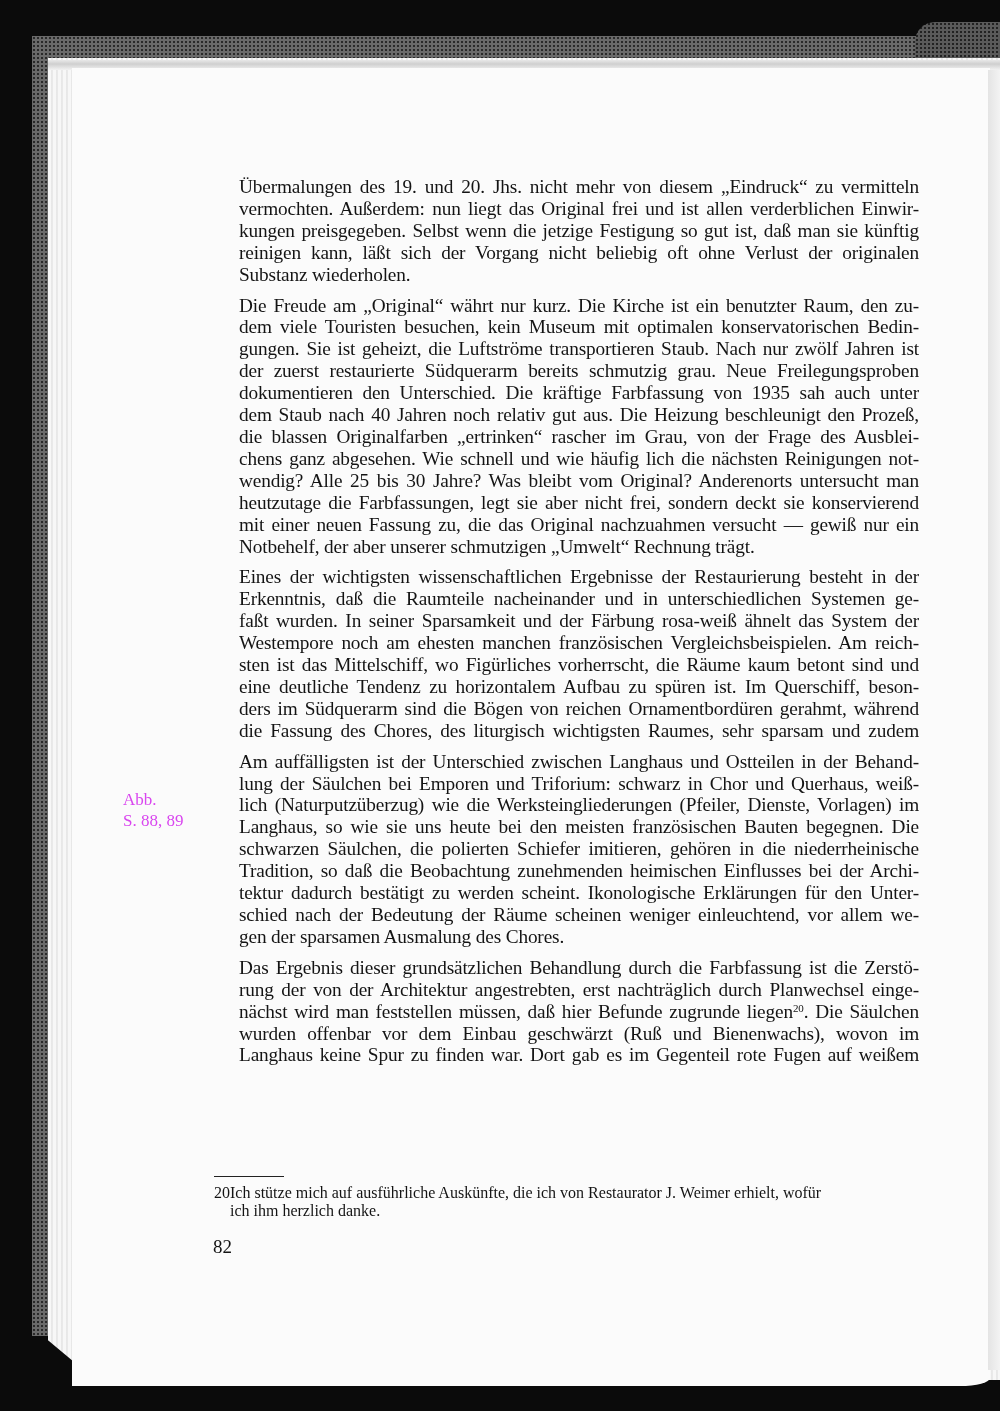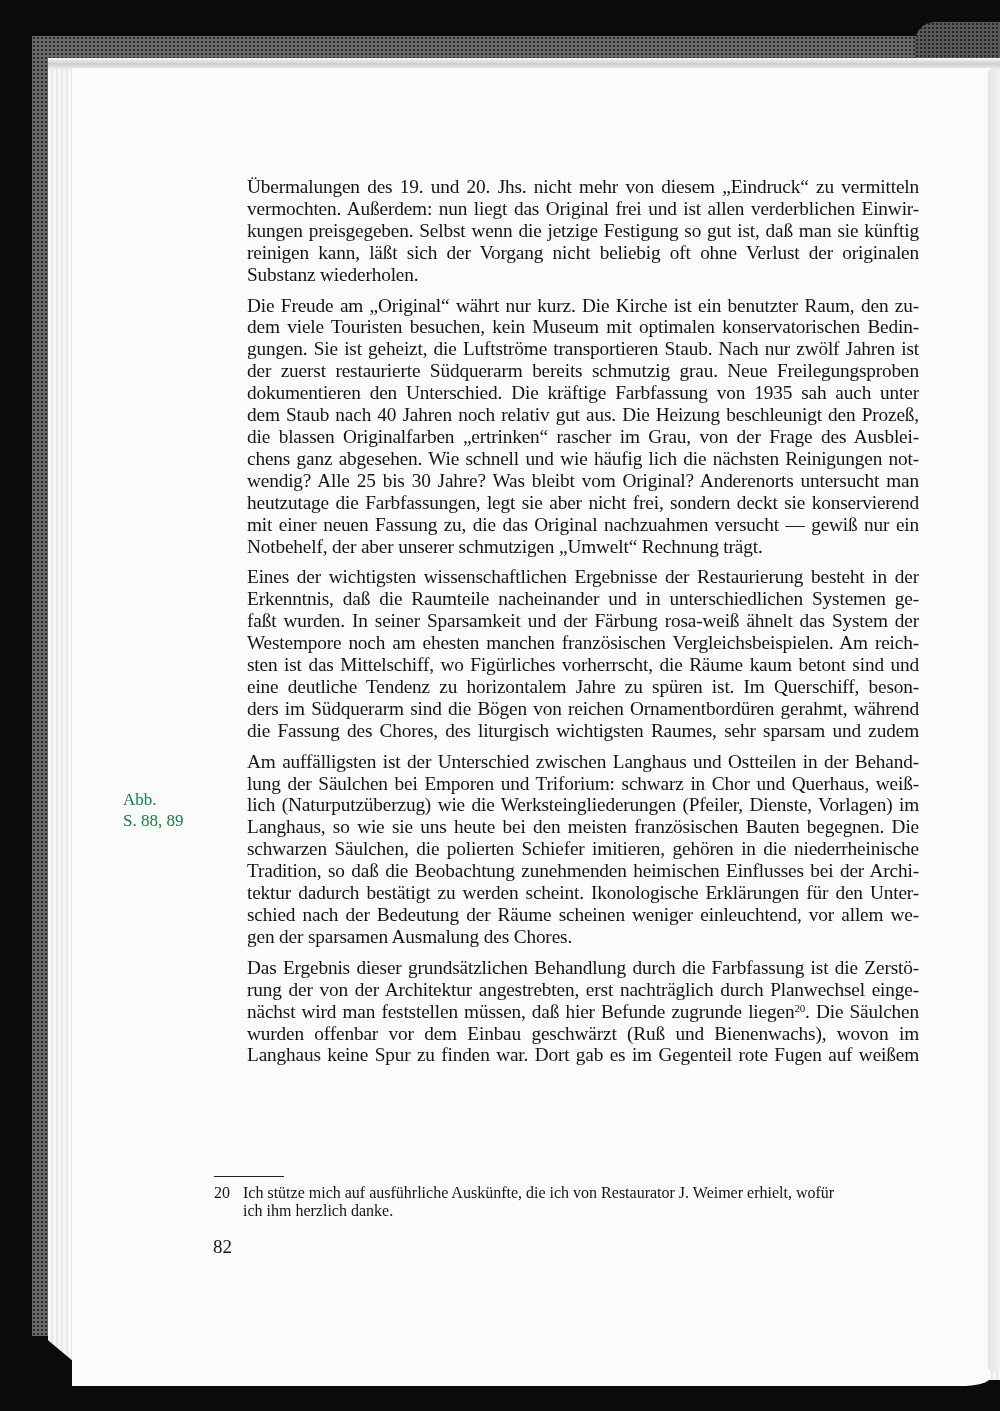--- a/index.html
+++ b/index.html
@@ -40,40 +40,40 @@
     position: absolute; left: 988px; top: 70px; width: 12px; height: 1300px;
     background: linear-gradient(90deg, #e4e4e4, #f3f3f3);
   }
   .text-block {
     position: absolute; left: 231px; top: 176px; width: 688px;
     color: #141414;
     font-size: 19.3px; line-height: 21.9px;
     letter-spacing: -0.15px;
   }
   .para {
-    margin: 0 0 9px 16px;
+    margin: 0 0 9px 8px;
     text-align: justify;
     text-align-last: left;
     hyphens: manual;
   }
   .para .line { display: block; text-align: justify; text-align-last: justify; white-space: nowrap; }
   .para .line.last { text-align-last: left; }
   .margin-note {
     position: absolute; left: 123px; top: 789px;
-    font-size: 17px; line-height: 21px; color: #15803d;
+    font-size: 17px; line-height: 21px; color: #d946ef;
   }
   .fn-rule {
     position: absolute; left: 214px; top: 1176px; width: 70px; height: 1px; background: #222;
   }
   .footnote {
     position: absolute; left: 214px; top: 1184px; width: 705px;
     font-size: 16px; line-height: 18px; color: #141414;
   }
   .footnote .num { position: absolute; left: 0; top: 0; }
-  .footnote .body { margin-left: 29px; }
+  .footnote .body { margin-left: 16px; }
   .footnote .line { display: block; white-space: nowrap; }
   .page-number {
     position: absolute; left: 213px; top: 1236px;
     font-size: 19px; color: #141414;
   }
   sup { font-size: 11px; line-height: 0; vertical-align: 6px; }
 </style>
 </head>
 <body>
 
@@ -110,21 +110,21 @@
     <span class="line">heutzutage die Farbfassungen, legt sie aber nicht frei, sondern deckt sie konservierend</span>
     <span class="line">mit einer neuen Fassung zu, die das Original nachzuahmen versucht — gewiß nur ein</span>
     <span class="line last">Notbehelf, der aber unserer schmutzigen „Umwelt“ Rechnung trägt.</span>
   </div>
   <div class="para">
     <span class="line">Eines der wichtigsten wissenschaftlichen Ergebnisse der Restaurierung besteht in der</span>
     <span class="line">Erkenntnis, daß die Raumteile nacheinander und in unterschiedlichen Systemen ge-</span>
     <span class="line">faßt wurden. In seiner Sparsamkeit und der Färbung rosa-weiß ähnelt das System der</span>
     <span class="line">Westempore noch am ehesten manchen französischen Vergleichsbeispielen. Am reich-</span>
     <span class="line">sten ist das Mittelschiff, wo Figürliches vorherrscht, die Räume kaum betont sind und</span>
-    <span class="line">eine deutliche Tendenz zu horizontalem Jahre zu spüren ist. Im Querschiff, beson-</span>
+    <span class="line">eine deutliche Tendenz zu horizontalem Aufbau zu spüren ist. Im Querschiff, beson-</span>
     <span class="line">ders im Südquerarm sind die Bögen von reichen Ornamentbordüren gerahmt, während</span>
     <span class="line">die Fassung des Chores, des liturgisch wichtigsten Raumes, sehr sparsam und zudem</span>
   </div>
   <div class="para">
     <span class="line">Am auffälligsten ist der Unterschied zwischen Langhaus und Ostteilen in der Behand-</span>
     <span class="line">lung der Säulchen bei Emporen und Triforium: schwarz in Chor und Querhaus, weiß-</span>
     <span class="line">lich (Naturputzüberzug) wie die Werksteingliederungen (Pfeiler, Dienste, Vorlagen) im</span>
     <span class="line">Langhaus, so wie sie uns heute bei den meisten französischen Bauten begegnen. Die</span>
     <span class="line">schwarzen Säulchen, die polierten Schiefer imitieren, gehören in die niederrheinische</span>
     <span class="line">Tradition, so daß die Beobachtung zunehmenden heimischen Einflusses bei der Archi-</span>

